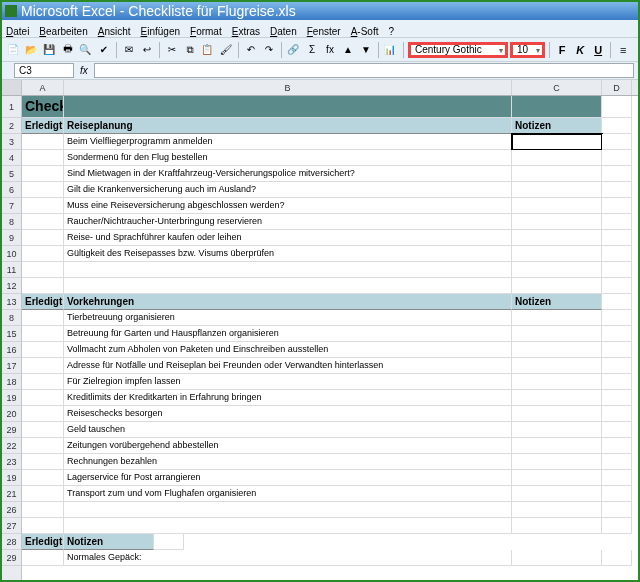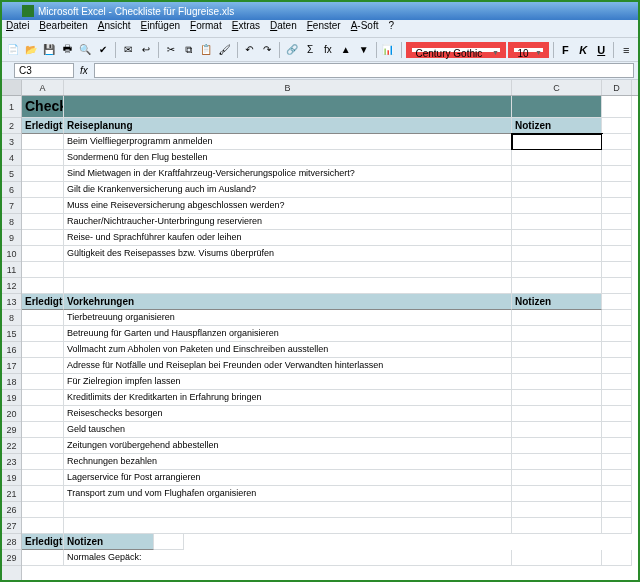--- a/index.html
+++ b/index.html
@@ -1,25 +1,25 @@
 <!DOCTYPE html>
 <html><head>
 <meta charset="utf-8">
 <style>
 * { margin: 0; padding: 0; box-sizing: border-box; }
 body { font-family: "Century Gothic", Arial, sans-serif; font-size: 10px; background: #fff; width: 640px; height: 582px; overflow: hidden; border: 2px solid #2a8a2a; }
-.titlebar { background: linear-gradient(#7fb8e8, #3a7bc8); height: 18px; display: flex; align-items: center; padding: 0 20px; color: #fff; font-size: 10px; }
+.titlebar { background: linear-gradient(#7fb8e8, #3a7bc8); height: 18px; display: flex; align-items: center; padding: 0 3px; color: #fff; font-size: 14px; }
 .titlebar .icon { width: 12px; height: 12px; background: #2a7a2a; margin-right: 4px; display: inline-block; }
-.menubar { background: #e8f0f8; height: 18px; display: flex; align-items: flex-start; padding: 0 4px; gap: 10px; font-size: 10px; border-bottom: 1px solid #c8d0d8; }
+.menubar { background: #e8f0f8; height: 18px; display: flex; align-items: flex-end; padding: 0 4px; gap: 10px; font-size: 10px; border-bottom: 1px solid #c8d0d8; }
 .menubar span { text-decoration: underline; text-decoration-color: transparent; cursor: default; }
 .menubar span::first-letter { text-decoration: underline; }
 .toolbar { background: #e8f0f8; height: 24px; display: flex; align-items: center; padding: 0 4px; gap: 2px; border-bottom: 1px solid #c8d0d8; }
 .tbtn { width: 16px; height: 16px; display: inline-flex; align-items: center; justify-content: center; font-size: 10px; }
 .tsep { width: 1px; height: 16px; background: #b0b8c0; margin: 0 2px; }
-.fontbox { border: 6px solid #ef4444; background: #fff; height: 16px; padding: 0 14px 0 4px; font-size: 10px; display: inline-flex; align-items: flex-start; position: relative; min-width: 100px; }
+.fontbox { border: 3px solid #ef4444; background: #fff; height: 16px; padding: 0 14px 0 4px; font-size: 10px; display: inline-flex; align-items: flex-end; position: relative; min-width: 100px; }
 .fontbox::after { content: "▾"; position: absolute; right: 2px; font-size: 8px; color: #666; }
 .sizebox { min-width: 30px; }
 .fmtbtn { width: 16px; height: 16px; display: inline-flex; align-items: center; justify-content: center; font-weight: bold; font-size: 11px; }
 .namebar { background: #e8f0f8; height: 18px; display: flex; align-items: center; border-bottom: 1px solid #c8d0d8; }
 .namebox { width: 60px; border: 1px solid #a0a8b0; background: #fff; height: 15px; margin-left: 12px; padding: 0 4px; font-size: 10px; display: flex; align-items: center; }
 .fxlabel { margin: 0 6px; font-style: italic; font-size: 10px; }
 .fxbar { border: 1px solid #a0a8b0; background: #fff; height: 15px; flex: 1; margin-right: 4px; }
 .sheet { display: flex; height: calc(100% - 78px); }
 .rowheads { width: 20px; background: #e8ecf0; border-right: 1px solid #c0c4c8; }
 .rowheads div { height: 16px; border-bottom: 1px solid #d0d4d8; font-size: 9px; text-align: center; line-height: 16px; color: #333; }

